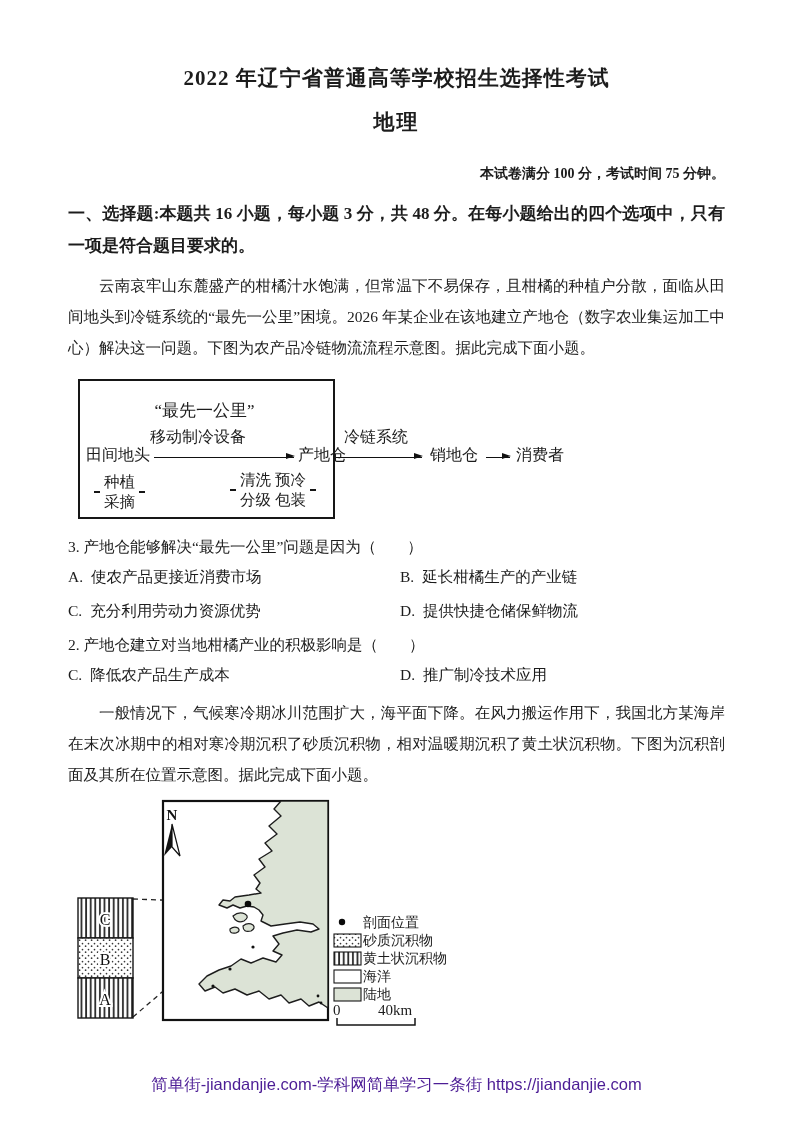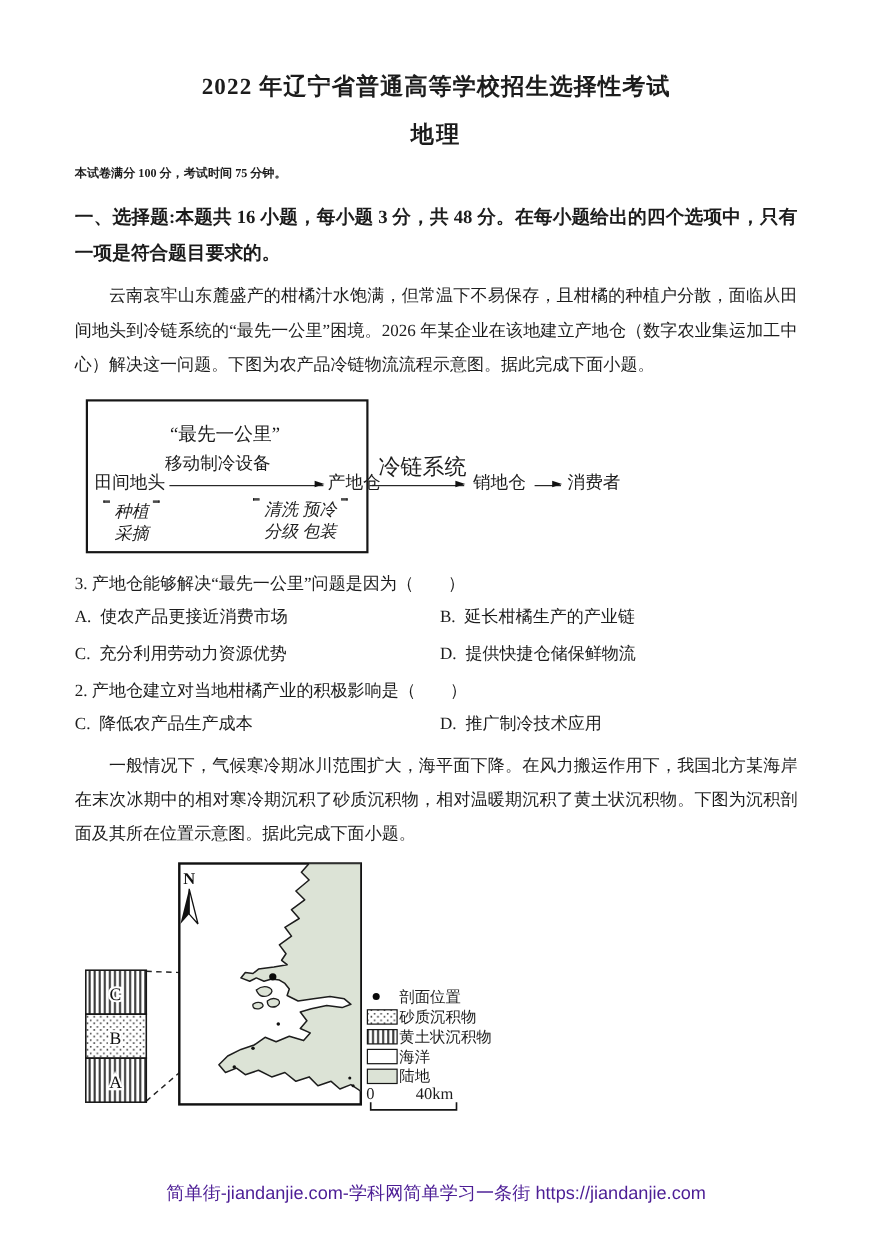--- a/index.html
+++ b/index.html
@@ -16,22 +16,22 @@
   }
   .title{
     margin:0;text-align:center;
     font-size:21px;font-weight:bold;line-height:28px;letter-spacing:1px;
   }
   .subject{
     margin:16px 0 0 0;text-align:center;
     font-size:21px;font-weight:bold;line-height:28px;letter-spacing:2px;
   }
   .exam-info{
-    margin-top:10px;text-align:left;
-    font-size:11px;font-weight:bold;line-height:24px;
+    margin-top:26px;text-align:right;
+    font-size:14px;font-weight:bold;line-height:24px;
   }
   .section-heading{
     margin-top:12px;
     font-size:17px;font-weight:bold;line-height:32px;
     text-align:justify;
   }
   .passage{
     margin:8px 0 0 0;
     font-size:15.5px;line-height:31px;
     text-indent:2em;text-align:justify;
@@ -39,21 +39,21 @@
   
   .flowchart{position:relative;height:150px;margin:12px 0 0 10px;font-size:16px;}
   .flowchart .abs{position:absolute;white-space:nowrap;}
   .fc-box{position:absolute;left:0;top:4px;width:253px;height:136px;border:2px solid #161616;}
   .fc-firstmile{left:0;top:24px;width:253px;text-align:center;font-size:17px;}
   .h-arrow{position:absolute;height:0;border-top:1.6px solid #111;}
   .h-arrow::after{
     content:"";position:absolute;right:-1px;top:-4.6px;
     border-left:9px solid #111;border-top:3.8px solid transparent;border-bottom:3.8px solid transparent;
   }
-  .bracket{display:flex;align-items:flex-start;font-style:italic;}
+  .bracket{display:flex;align-items:center;}
   .bracket::before{content:"";width:5px;border:1.7px solid #161616;border-right:none;margin-right:4px;}
   .bracket::after{content:"";width:5px;border:1.7px solid #161616;border-left:none;margin-left:4px;}
   .bracket .lines{font-size:15.5px;line-height:20px;text-align:center;padding:1px 0;}
   
   .question{margin-top:10px;font-size:15.5px;line-height:24px;}
   .options{margin-top:6px;}
   .opt-row{display:grid;grid-template-columns:332px auto;margin-bottom:10px;}
   .option{font-size:15.5px;line-height:24px;white-space:nowrap;}
   .option .key{margin-right:8px;}
   
@@ -95,21 +95,21 @@
       </div>
     </div>
 
     <div class="abs bracket" style="left:152px;top:94px;">
       <div class="lines">
         <div>清洗 预冷</div>
         <div>分级 包装</div>
       </div>
     </div>
 
-    <div class="abs" style="left:266px;top:52px;font-size:20px;text-align:center;">冷链系统</div>
+    <div class="abs" style="left:266px;top:52px;font-size:16px;text-align:center;">冷链系统</div>
     <div class="h-arrow" style="left:258px;top:82px;width:86px;"></div>
     <div class="abs" style="left:352px;top:70px;">销地仓</div>
     <div class="h-arrow" style="left:408px;top:82px;width:24px;"></div>
     <div class="abs" style="left:438px;top:70px;">消费者</div>
   </div>
 
   <div class="question">3. 产地仓能够解决“最先一公里”问题是因为（　　）</div>
   <div class="options">
     <div class="opt-row">
       <div class="option"><span class="key">A.</span><span>使农产品更接近消费市场</span></div>

